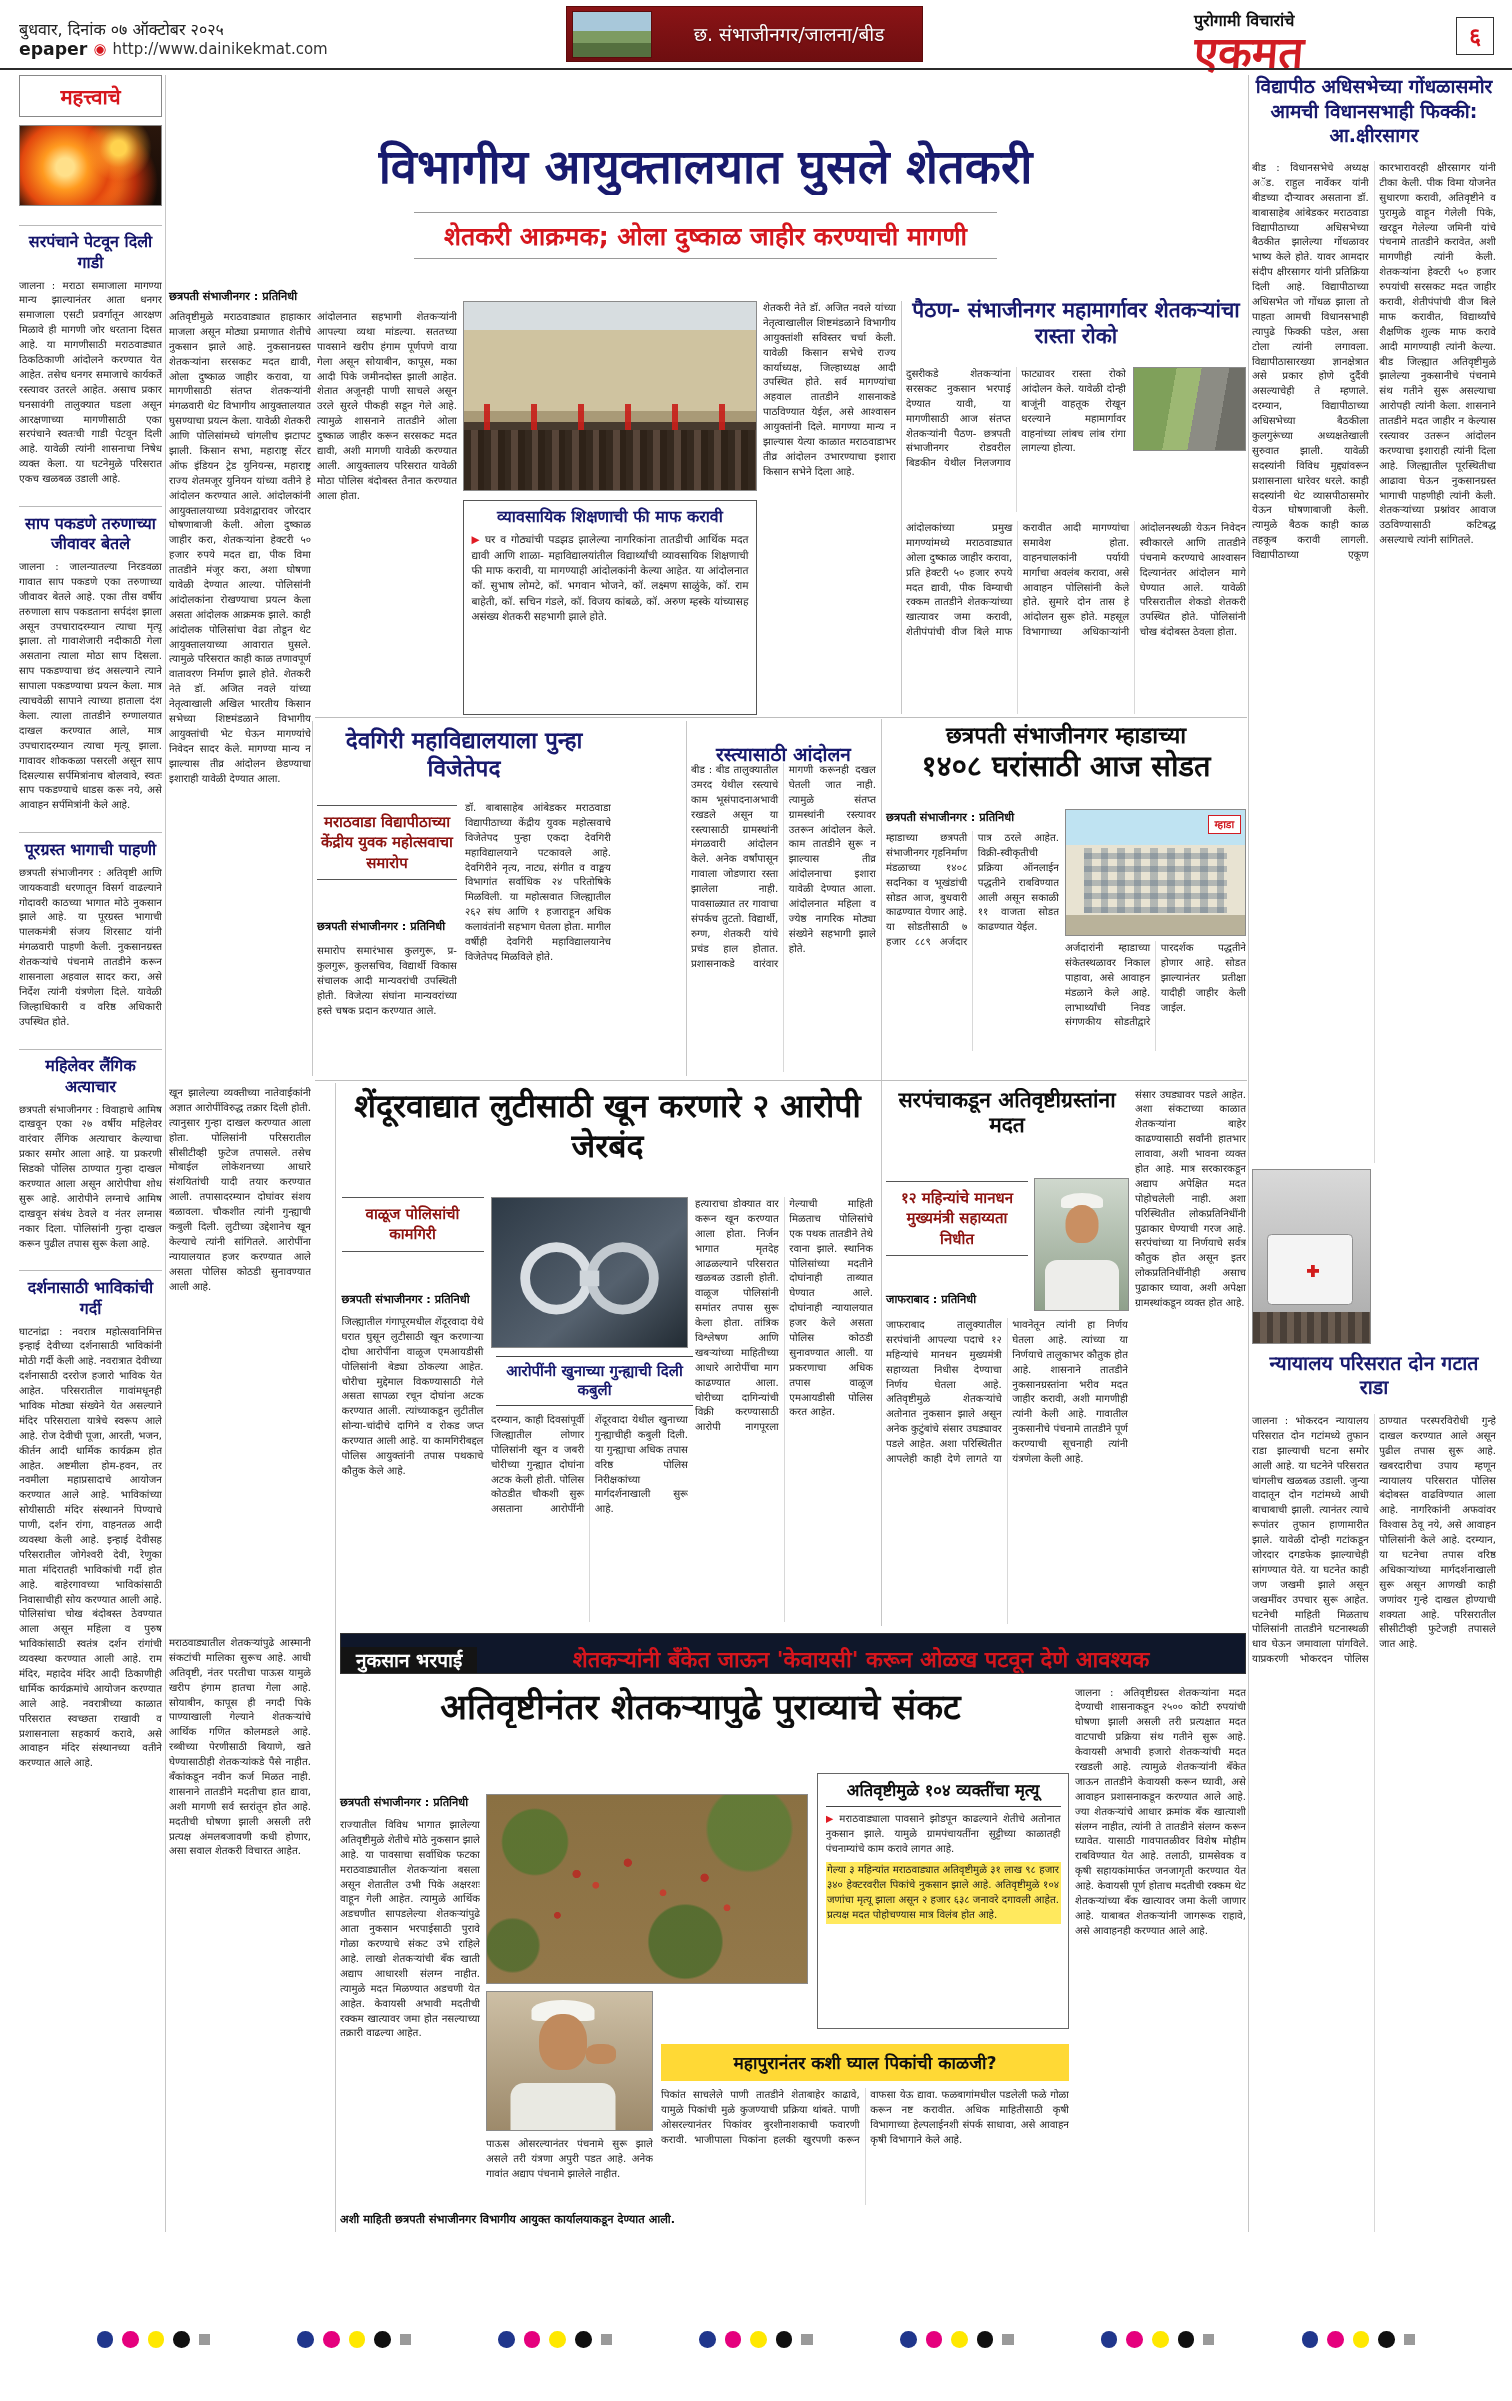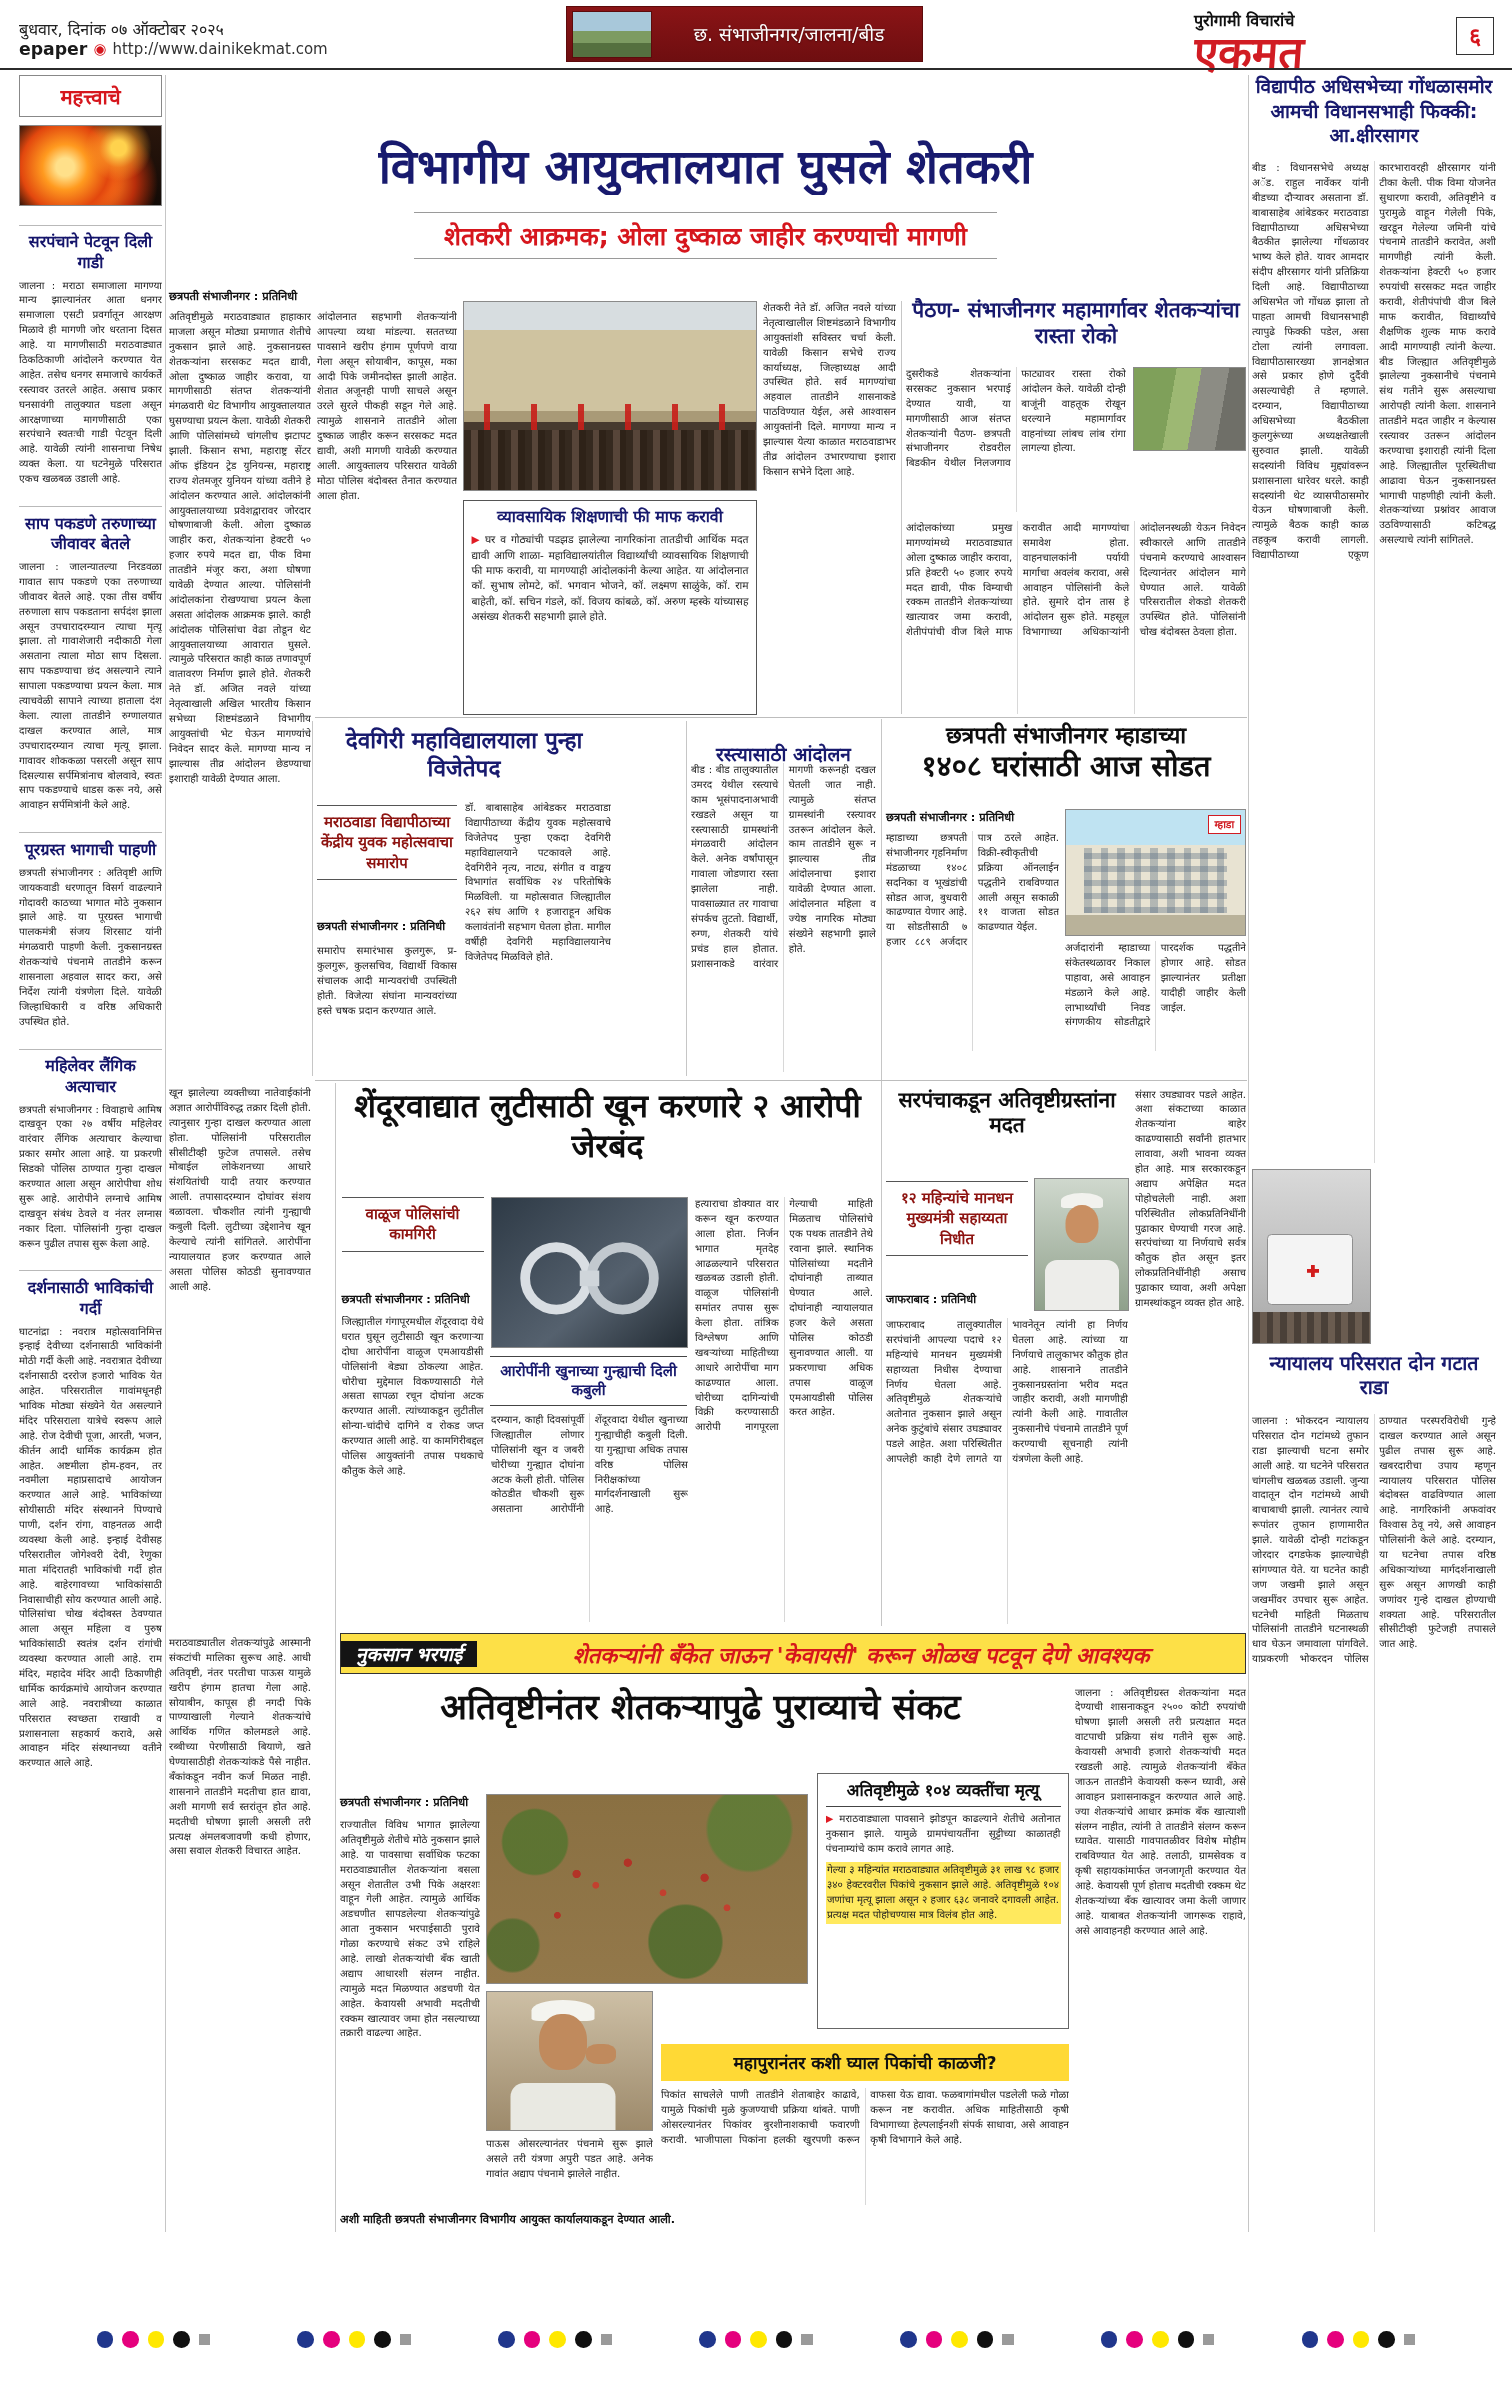--- a/index.html
+++ b/index.html
@@ -102,21 +102,21 @@
   .ph-farmer{background:linear-gradient(180deg,#cdbfa5,#9d8a6b);}
   .f-head{position:absolute;left:46%;top:16%;width:48px;height:56px;transform:translateX(-50%);
     background:#c08a5d;border-radius:46% 46% 42% 42%;}
   .f-cap{position:absolute;left:46%;top:6%;width:63px;height:21px;transform:translateX(-50%);
     background:#f4f4ef;border-radius:50% 50% 12% 12%;}
   .f-hand{position:absolute;left:60%;top:38%;width:30px;height:19.6px;background:#c08a5d;border-radius:40%;}
   .f-torso{position:absolute;left:46%;bottom:0;width:105px;height:34%;transform:translateX(-50%);
     background:#e9e9e2;border-radius:13.6px 13.6px 0 0;}
 
   
-  .banner{border:1.5px solid #333;display:flex;align-items:center;box-sizing:border-box;background:#fde047;font-style:italic;}
+  .banner{border:1.5px solid #333;display:flex;align-items:flex-end;box-sizing:border-box;background:#0f172a;}
   .banner-label{background:#141414;color:#fff;font-weight:bold;font-size:19px;display:flex;align-items:center;
     padding:0 15px;flex:none;}
   .banner-text{flex:1;display:flex;align-items:center;justify-content:center;color:#d6161d;
     font-weight:bold;font-size:22px;}
 
   
   .dbox{border:1.1px solid #666;box-sizing:border-box;padding:6px 7.5px;overflow:hidden;}
   .dbox-title{font-weight:bold;font-size:16.6px;color:#0e0e0e;text-align:center;border-bottom:1.5px solid #444;
     padding-bottom:4.5px;margin-bottom:5.3px;line-height:1.3;}
   .hl-yellow{background:#ffe95e;}
@@ -269,21 +269,21 @@
     <div class="abs body" style="left:1.5px;top:232px;width:142px;height:307px;">जिल्ह्यातील गंगापूरमधील शेंदूरवादा येथे घरात घुसून लुटीसाठी खून करणाऱ्या दोघा आरोपींना वाळूज एमआयडीसी पोलिसांनी बेड्या ठोकल्या आहेत. चोरीचा मुद्देमाल विकण्यासाठी गेले असता सापळा रचून दोघांना अटक करण्यात आली. त्यांच्याकडून लुटीतील सोन्या-चांदीचे दागिने व रोकड जप्त करण्यात आली आहे. या कामगिरीबद्दल पोलिस आयुक्तांनी तपास पथकाचे कौतुक केले आहे.</div>
 
     <div class="ph ph-cuffs" style="left:151px;top:114px;width:197px;height:151px;">
       <svg width="100%" height="100%" viewBox="0 0 100 70" preserveAspectRatio="xMidYMid meet">
         <circle cx="33" cy="38" r="16" fill="none" stroke="#d9dee3" stroke-width="5"></circle>
         <circle cx="67" cy="38" r="16" fill="none" stroke="#c2c9cf" stroke-width="5"></circle>
         <rect x="45" y="34" width="10" height="8" fill="#cfd5da"></rect>
       </svg>
     </div>
 
-    <div class="abs rulebox" style="left:150px;top:273px;width:197px;box-sizing:border-box;">आरोपींनी खुनाच्या गुन्ह्याची दिली कबुली</div>
+    <div class="abs rulebox" style="left:156px;top:273px;width:197px;box-sizing:border-box;">आरोपींनी खुनाच्या गुन्ह्याची दिली कबुली</div>
     <div class="abs body cols2" style="left:151px;top:330px;width:197px;height:209px;">दरम्यान, काही दिवसांपूर्वी जिल्ह्यातील लोणार पोलिसांनी खून व जबरी चोरीच्या गुन्ह्यात दोघांना अटक केली होती. पोलिस कोठडीत चौकशी सुरू असताना आरोपींनी शेंदूरवादा येथील खुनाच्या गुन्ह्याचीही कबुली दिली. या गुन्ह्याचा अधिक तपास वरिष्ठ पोलिस निरीक्षकांच्या मार्गदर्शनाखाली सुरू आहे.</div>
 
     <div class="abs body cols2" style="left:355px;top:114px;width:178px;height:425px;">हत्याराचा डोक्यात वार करून खून करण्यात आला होता. निर्जन भागात मृतदेह आढळल्याने परिसरात खळबळ उडाली होती. वाळूज पोलिसांनी समांतर तपास सुरू केला होता. तांत्रिक विश्लेषण आणि खबऱ्यांच्या माहितीच्या आधारे आरोपींचा माग काढण्यात आला. चोरीच्या दागिन्यांची विक्री करण्यासाठी आरोपी नागपूरला गेल्याची माहिती मिळताच पोलिसांचे एक पथक तातडीने तेथे रवाना झाले. स्थानिक पोलिसांच्या मदतीने दोघांनाही ताब्यात घेण्यात आले. दोघांनाही न्यायालयात हजर केले असता पोलिस कोठडी सुनावण्यात आली. या प्रकरणाचा अधिक तपास वाळूज एमआयडीसी पोलिस करत आहेत.</div>
   </section>
 
   <section class="abs" style="left:886px;top:1083px;width:360px;height:544px;">
     <div class="abs hl black" style="left:0;top:4.5px;width:242px;font-size:21px;">सरपंचाकडून अतिवृष्टीग्रस्तांना मदत</div>
     <div class="abs kicker" style="left:0;top:98px;width:142px;box-sizing:border-box;">१२ महिन्यांचे मानधन मुख्यमंत्री सहाय्यता निधीत</div>
     <div class="abs byline" style="left:0;top:208px;width:142px;">जाफराबाद : प्रतिनिधी</div>
     <div class="ph ph-portrait" style="left:148px;top:95px;width:95px;height:133px;">

